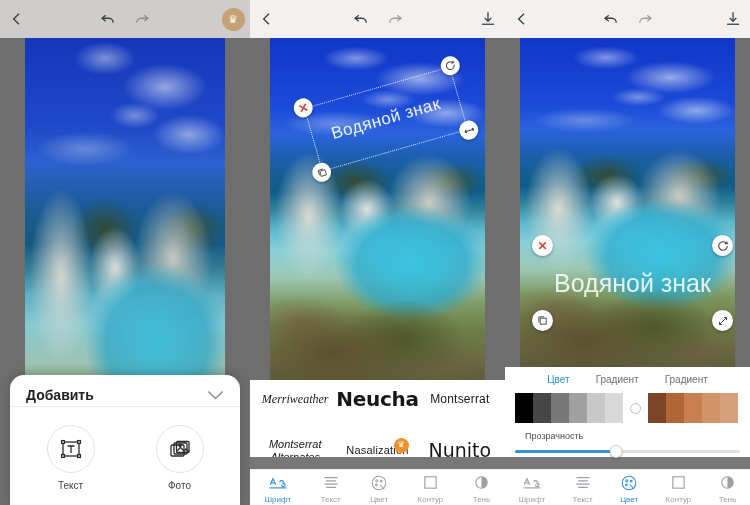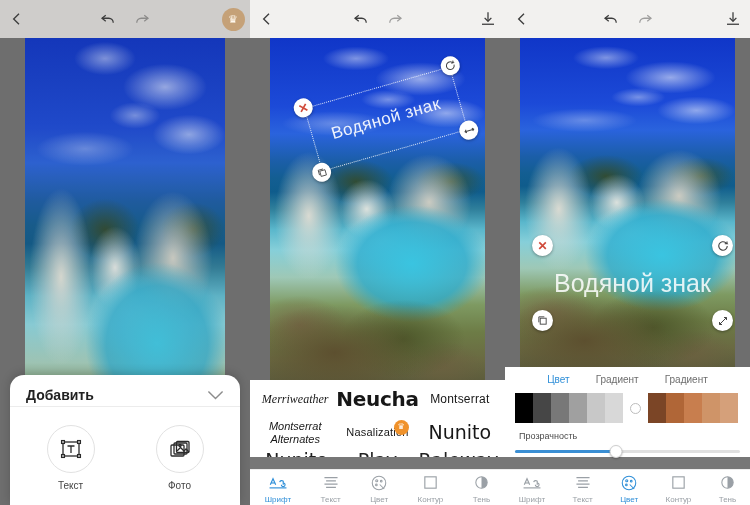--- a/index.html
+++ b/index.html
@@ -183,21 +183,21 @@
     position: absolute; left: 0; right: 0; bottom: 48px; top: auto;
     height: 77px;
     background: #ffffff;
     overflow: hidden;
   }
   .font-grid {
     display: grid;
     grid-template-columns: 1fr 1fr 1fr;
     align-items: center;
     padding: 5px 6px 0 6px;
-    row-gap: 2px;
+    row-gap: 20px;
   }
   .font-cell {
     position: relative;
     text-align: center;
     color: #171717;
     line-height: 1.05;
     padding: 4px 2px;
   }
   .f-merri { font-family: "Liberation Serif", serif; font-style: italic; font-size: 12px; }
   .f-neucha { font-family: "DejaVu Sans", sans-serif; font-size: 20px; letter-spacing: -.3px; font-weight: bold; }
@@ -231,21 +231,21 @@
   .ctabs { display: flex; justify-content: center; gap: 26px; margin-bottom: 8px; }
   .ctab { font-size: 10px; color: #6d6d6d; }
   .ctab.active { color: #2f8fd8; }
   .swrow { display: flex; align-items: center; gap: 0; height: 30px; }
   .swgroup { display: flex; height: 30px; }
   .sw { width: 18px; height: 30px; }
   .sw-circle {
     width: 11px; height: 11px; border-radius: 50%;
     border: 1px solid #bdbdbd; margin: 0 7px;
   }
-  .opacity-label { font-size: 9px; color: #4a4a4a; margin: 8px 0 3px 4px; }
+  .opacity-label { font-size: 9px; color: #4a4a4a; margin: 8px 0 3px 10px; }
   .slider { position: relative; height: 14px; }
   .track {
     position: absolute; top: 6px; left: 0; right: 0; height: 3px;
     background: #e0e0e0; border-radius: 2px;
   }
   .track-fill {
     position: absolute; top: 6px; left: 0; height: 3px;
     background: #3b8fd4; border-radius: 2px;
   }
   .knob {

